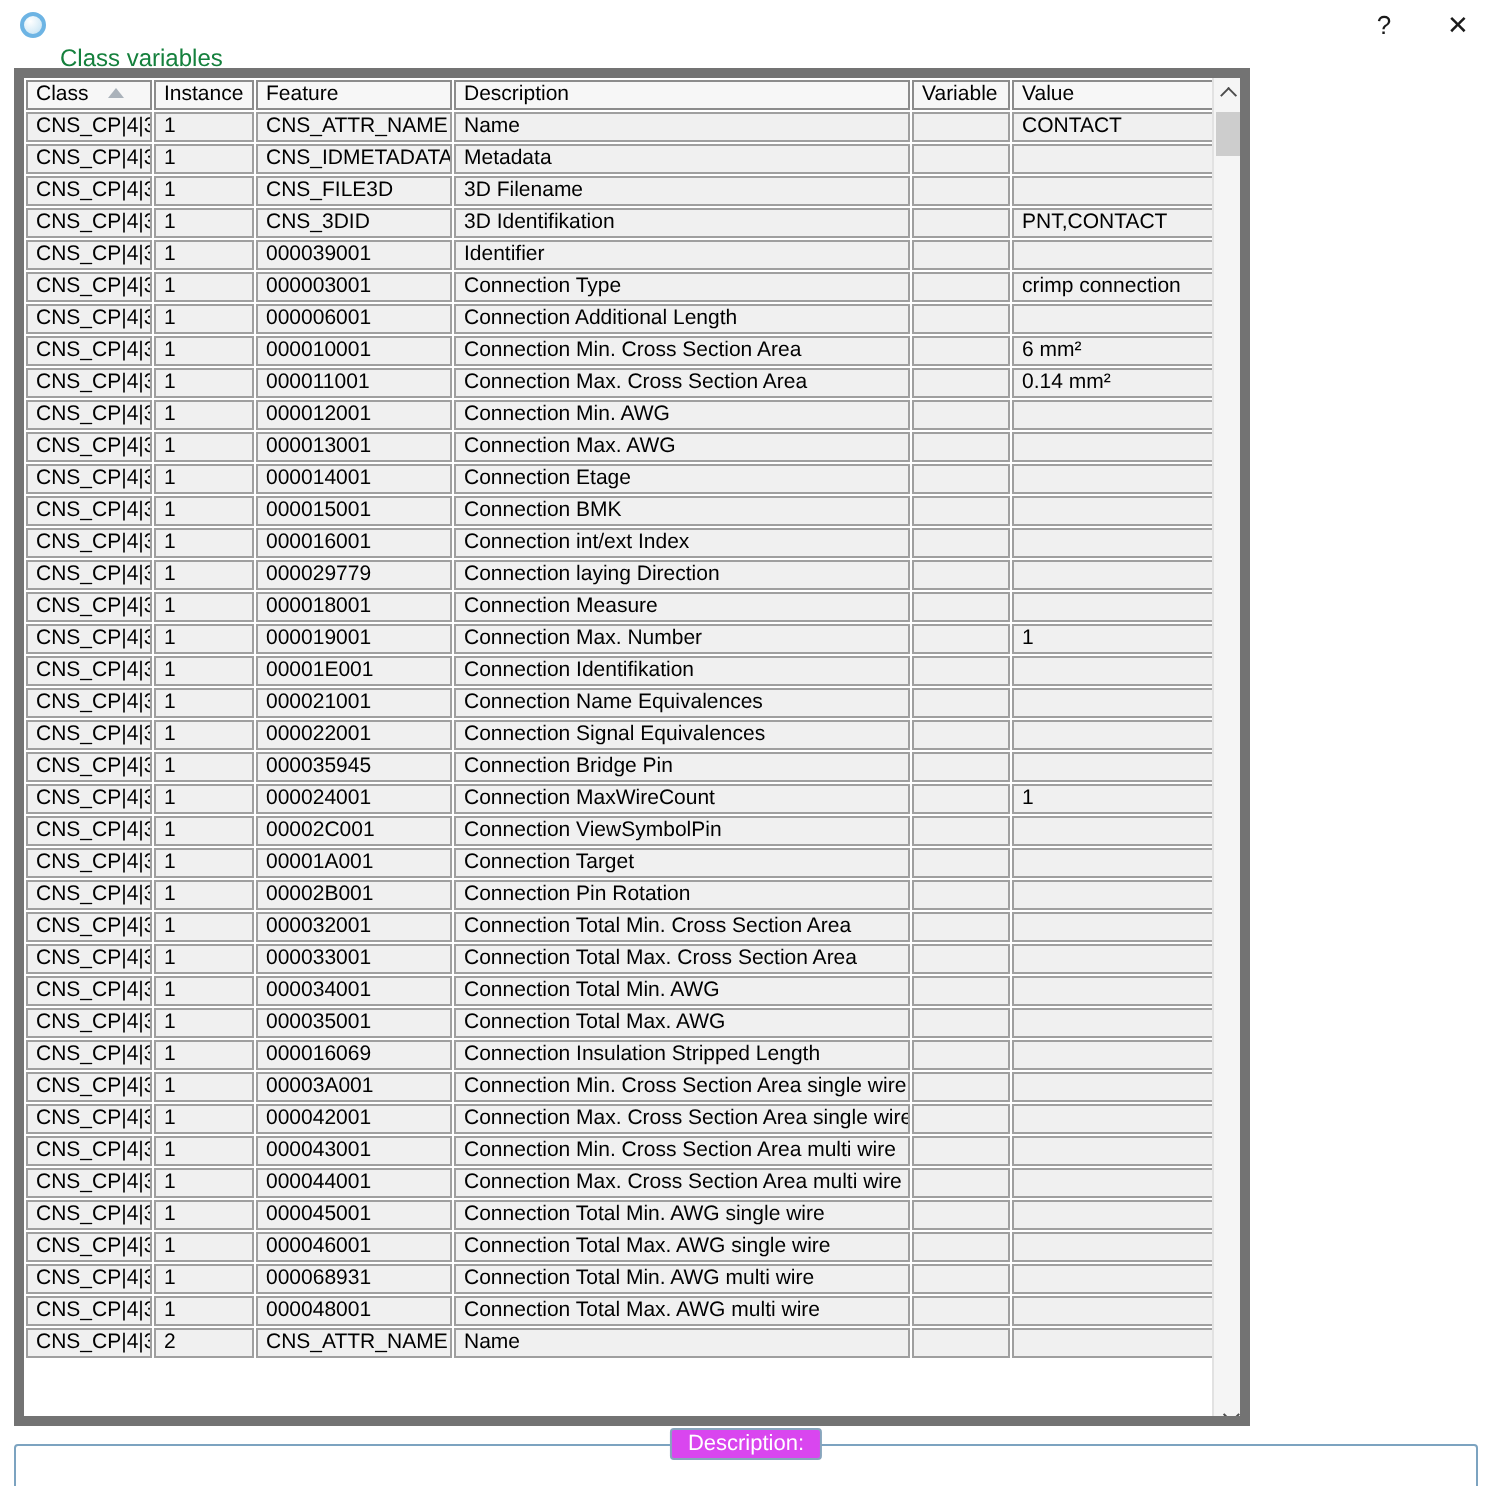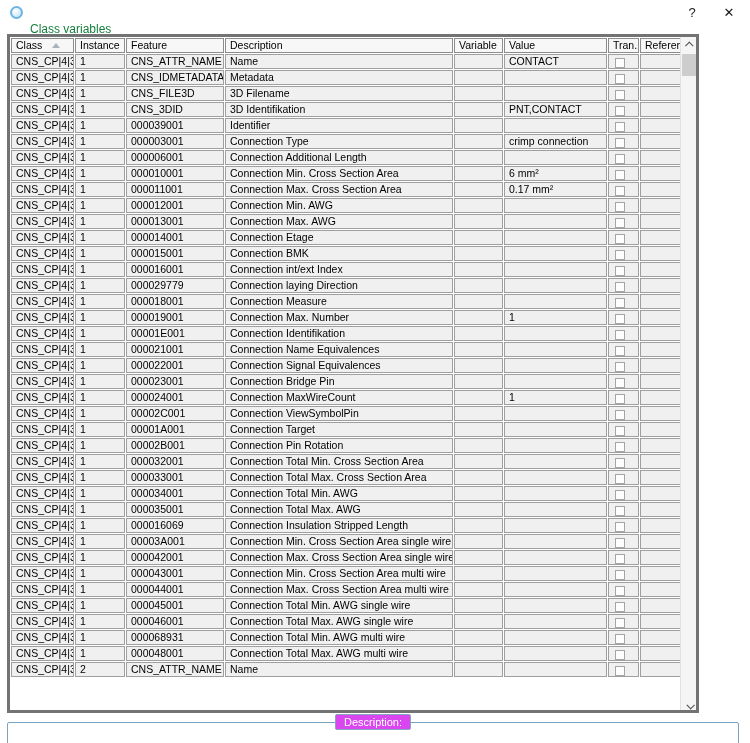--- a/index.html
+++ b/index.html
@@ -30,22 +30,22 @@
     position: absolute; top: 3px; width: 26px; height: 20px;
     text-align: center; line-height: 20px; font-size: 13px; color: #1a1a1a;
     cursor: default;
   }
   .help-btn { right: 45px; }
   .close-btn { right: 8px; }
 
   
   .grid-frame {
     position: absolute; left: 7px; top: 34px;
-    width: 692px; height: 679px;
-    border: 3px solid #737373;
+    width: 618px; height: 679px;
+    border: 5px solid #737373;
     background: #ffffff;
     display: flex;
     overflow: hidden;
   }
   .grid-clip { width: 715px; height: 677px; overflow: hidden; }
 
   table.grid {
     border-collapse: separate;
     border-spacing: 1px;
     table-layout: fixed;
@@ -240,21 +240,21 @@
             <td>6 mm²</td>
             <td><span class="cb"></span></td>
             <td></td>
           </tr>
           <tr>
             <td>CNS_CP|4|3</td>
             <td>1</td>
             <td>000011001</td>
             <td>Connection Max. Cross Section Area</td>
             <td></td>
-            <td>0.17 mm²</td>
+            <td>0.14 mm²</td>
             <td><span class="cb"></span></td>
             <td></td>
           </tr>
           <tr>
             <td>CNS_CP|4|3</td>
             <td>1</td>
             <td>000012001</td>
             <td>Connection Min. AWG</td>
             <td></td>
             <td></td>
@@ -357,21 +357,21 @@
             <td>000022001</td>
             <td>Connection Signal Equivalences</td>
             <td></td>
             <td></td>
             <td><span class="cb"></span></td>
             <td></td>
           </tr>
           <tr>
             <td>CNS_CP|4|3</td>
             <td>1</td>
-            <td>000023001</td>
+            <td>000035945</td>
             <td>Connection Bridge Pin</td>
             <td></td>
             <td></td>
             <td><span class="cb"></span></td>
             <td></td>
           </tr>
           <tr>
             <td>CNS_CP|4|3</td>
             <td>1</td>
             <td>000024001</td>

